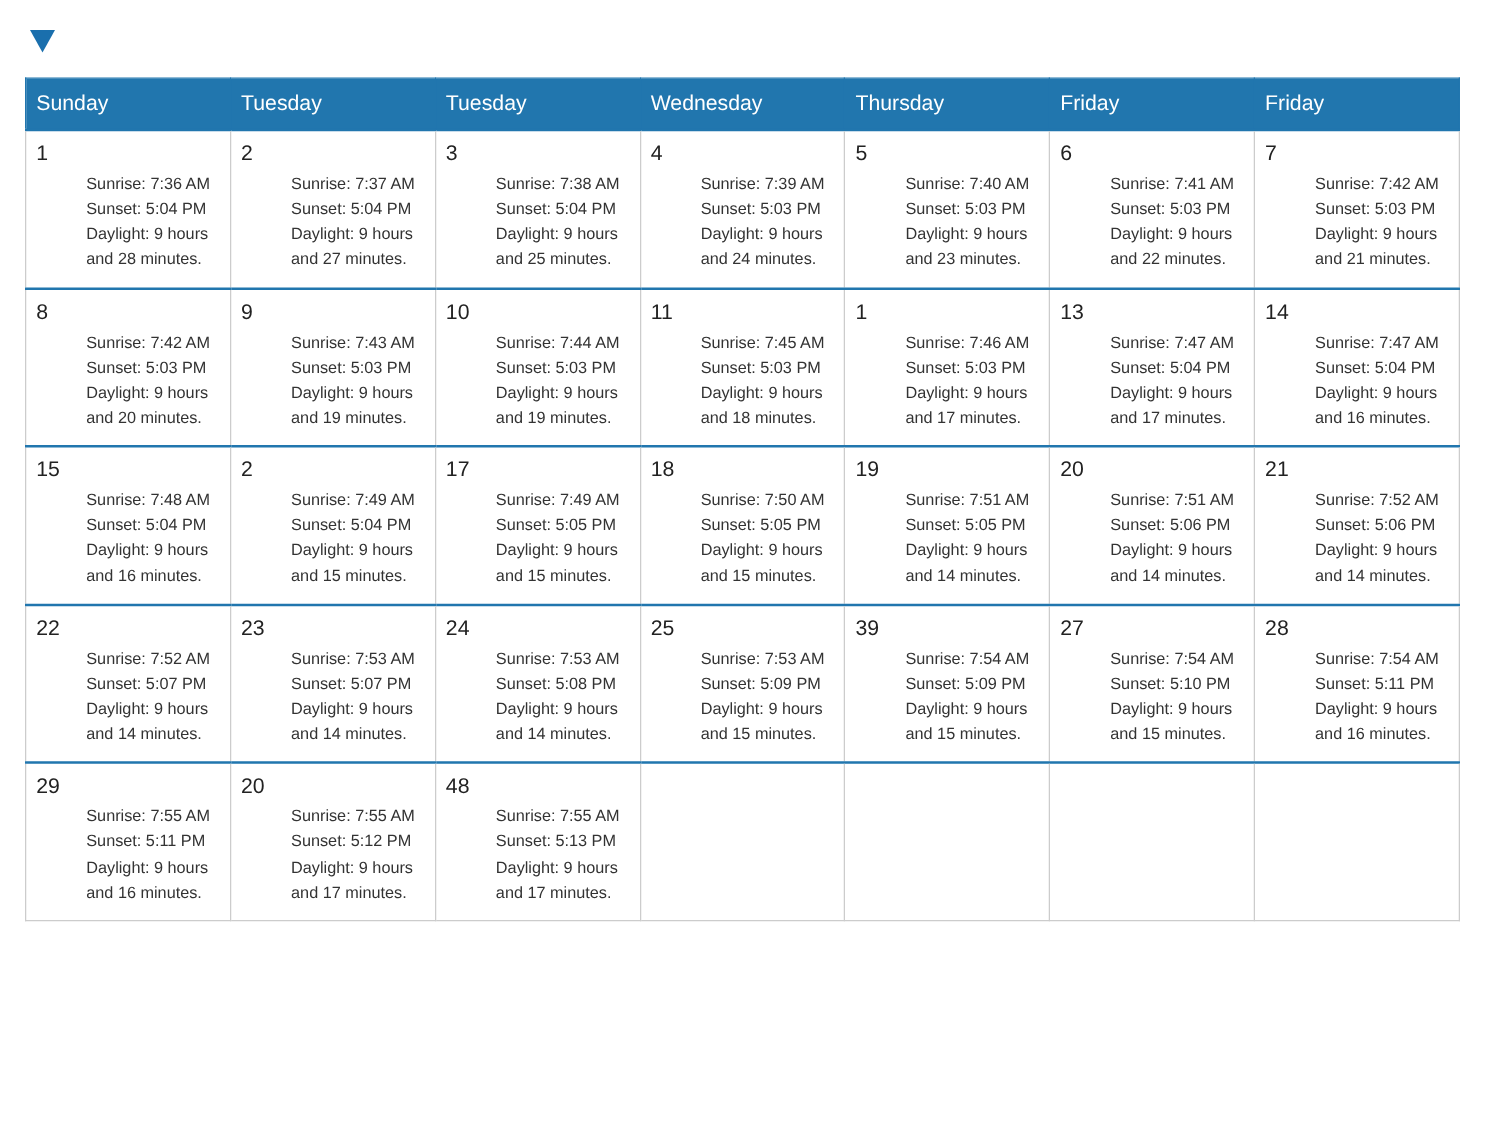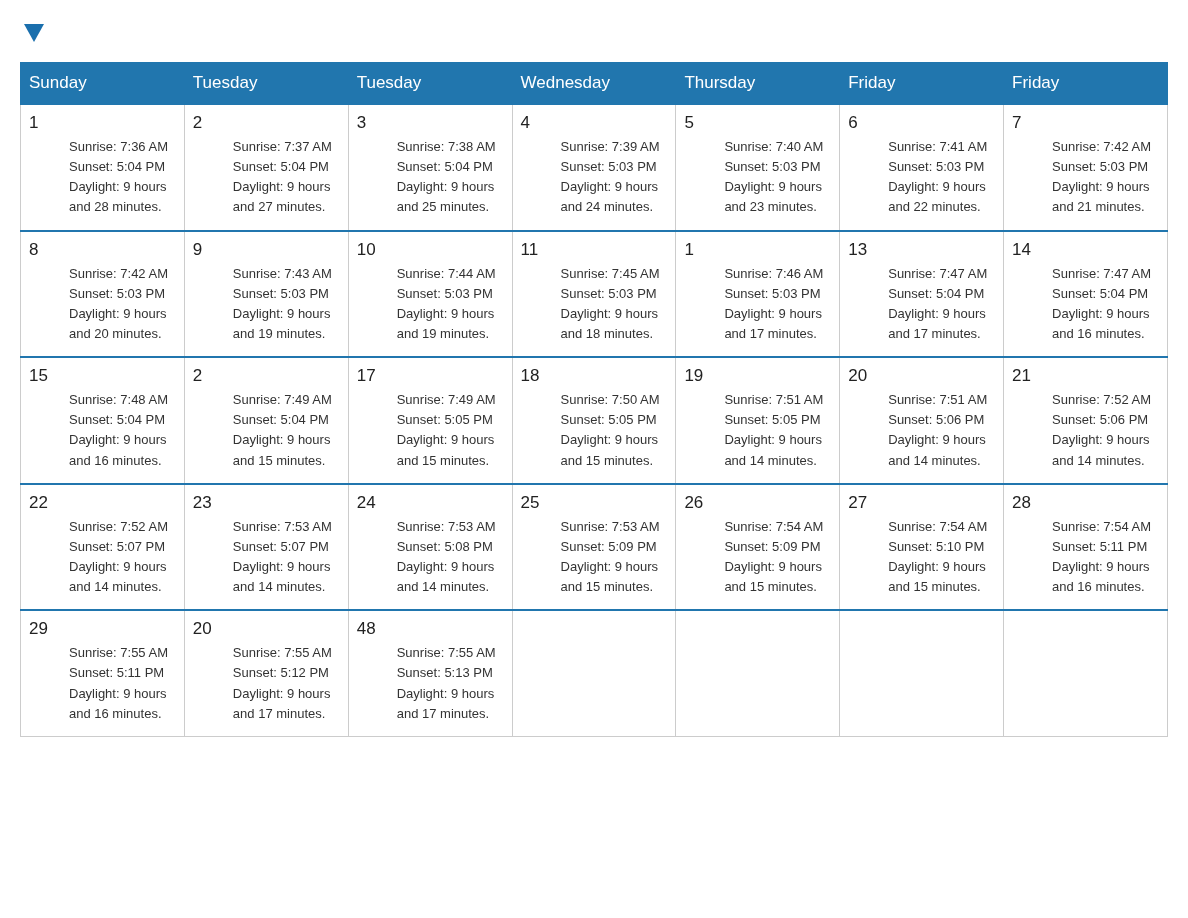--- a/index.html
+++ b/index.html
@@ -233,21 +233,21 @@
         </td>
         <td>
           <span class="day-num">24</span>
 <div class="day-info">Sunrise: 7:53 AM<br>Sunset: 5:08 PM<br>Daylight: 9 hours and 14 minutes.</div>
         </td>
         <td>
           <span class="day-num">25</span>
 <div class="day-info">Sunrise: 7:53 AM<br>Sunset: 5:09 PM<br>Daylight: 9 hours and 15 minutes.</div>
         </td>
         <td>
-          <span class="day-num">26</span>
+          <span class="day-num">39</span>
 <div class="day-info">Sunrise: 7:54 AM<br>Sunset: 5:09 PM<br>Daylight: 9 hours and 15 minutes.</div>
         </td>
         <td>
           <span class="day-num">27</span>
 <div class="day-info">Sunrise: 7:54 AM<br>Sunset: 5:10 PM<br>Daylight: 9 hours and 15 minutes.</div>
         </td>
         <td>
           <span class="day-num">28</span>
 <div class="day-info">Sunrise: 7:54 AM<br>Sunset: 5:11 PM<br>Daylight: 9 hours and 16 minutes.</div>
         </td>

